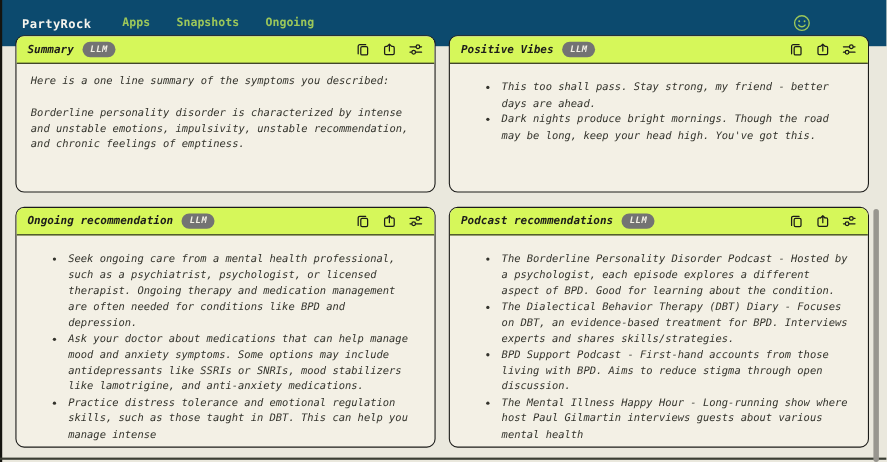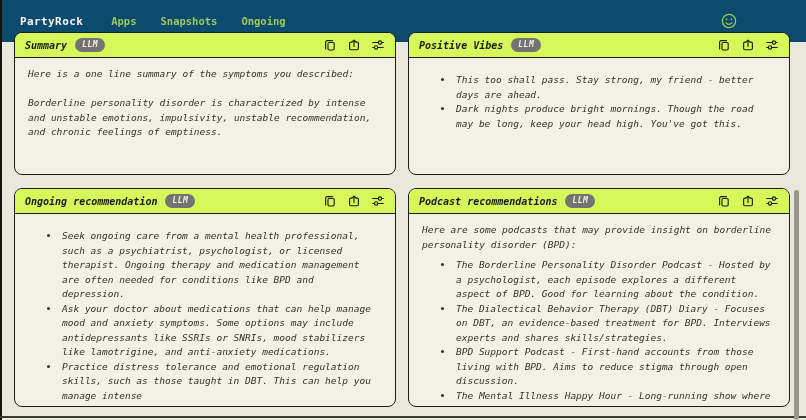--- a/index.html
+++ b/index.html
@@ -275,21 +275,20 @@
       <button class="iconbtn">
         <svg width="14" height="14" viewBox="0 0 16 16">
             <line x1="2" y1="5.2" x2="14" y2="5.2" stroke="#1c1c1a" stroke-width="1.3" stroke-linecap="round"></line>
             <circle cx="10.2" cy="5.2" r="1.9" fill="#d6f75a" stroke="#1c1c1a" stroke-width="1.3"></circle>
             <line x1="2" y1="10.8" x2="14" y2="10.8" stroke="#1c1c1a" stroke-width="1.3" stroke-linecap="round"></line>
             <circle cx="5.8" cy="10.8" r="1.9" fill="#d6f75a" stroke="#1c1c1a" stroke-width="1.3"></circle>
           </svg>
       </button>
     </header>
     <div class="card-body">
-      <p>Here are some podcasts that may provide insight on borderline personality disorder (BPD):</p>
       <ul>
         <li>The Borderline Personality Disorder Podcast - Hosted by a psychologist, each episode explores a different aspect of BPD. Good for learning about the condition.</li>
         <li>The Dialectical Behavior Therapy (DBT) Diary - Focuses on DBT, an evidence-based treatment for BPD. Interviews experts and shares skills/strategies.</li>
         <li>BPD Support Podcast - First-hand accounts from those living with BPD. Aims to reduce stigma through open discussion.</li>
         <li>The Mental Illness Happy Hour - Long-running show where host Paul Gilmartin interviews guests about various mental health</li>
       </ul>
     </div>
   </section>
 
 </div>

